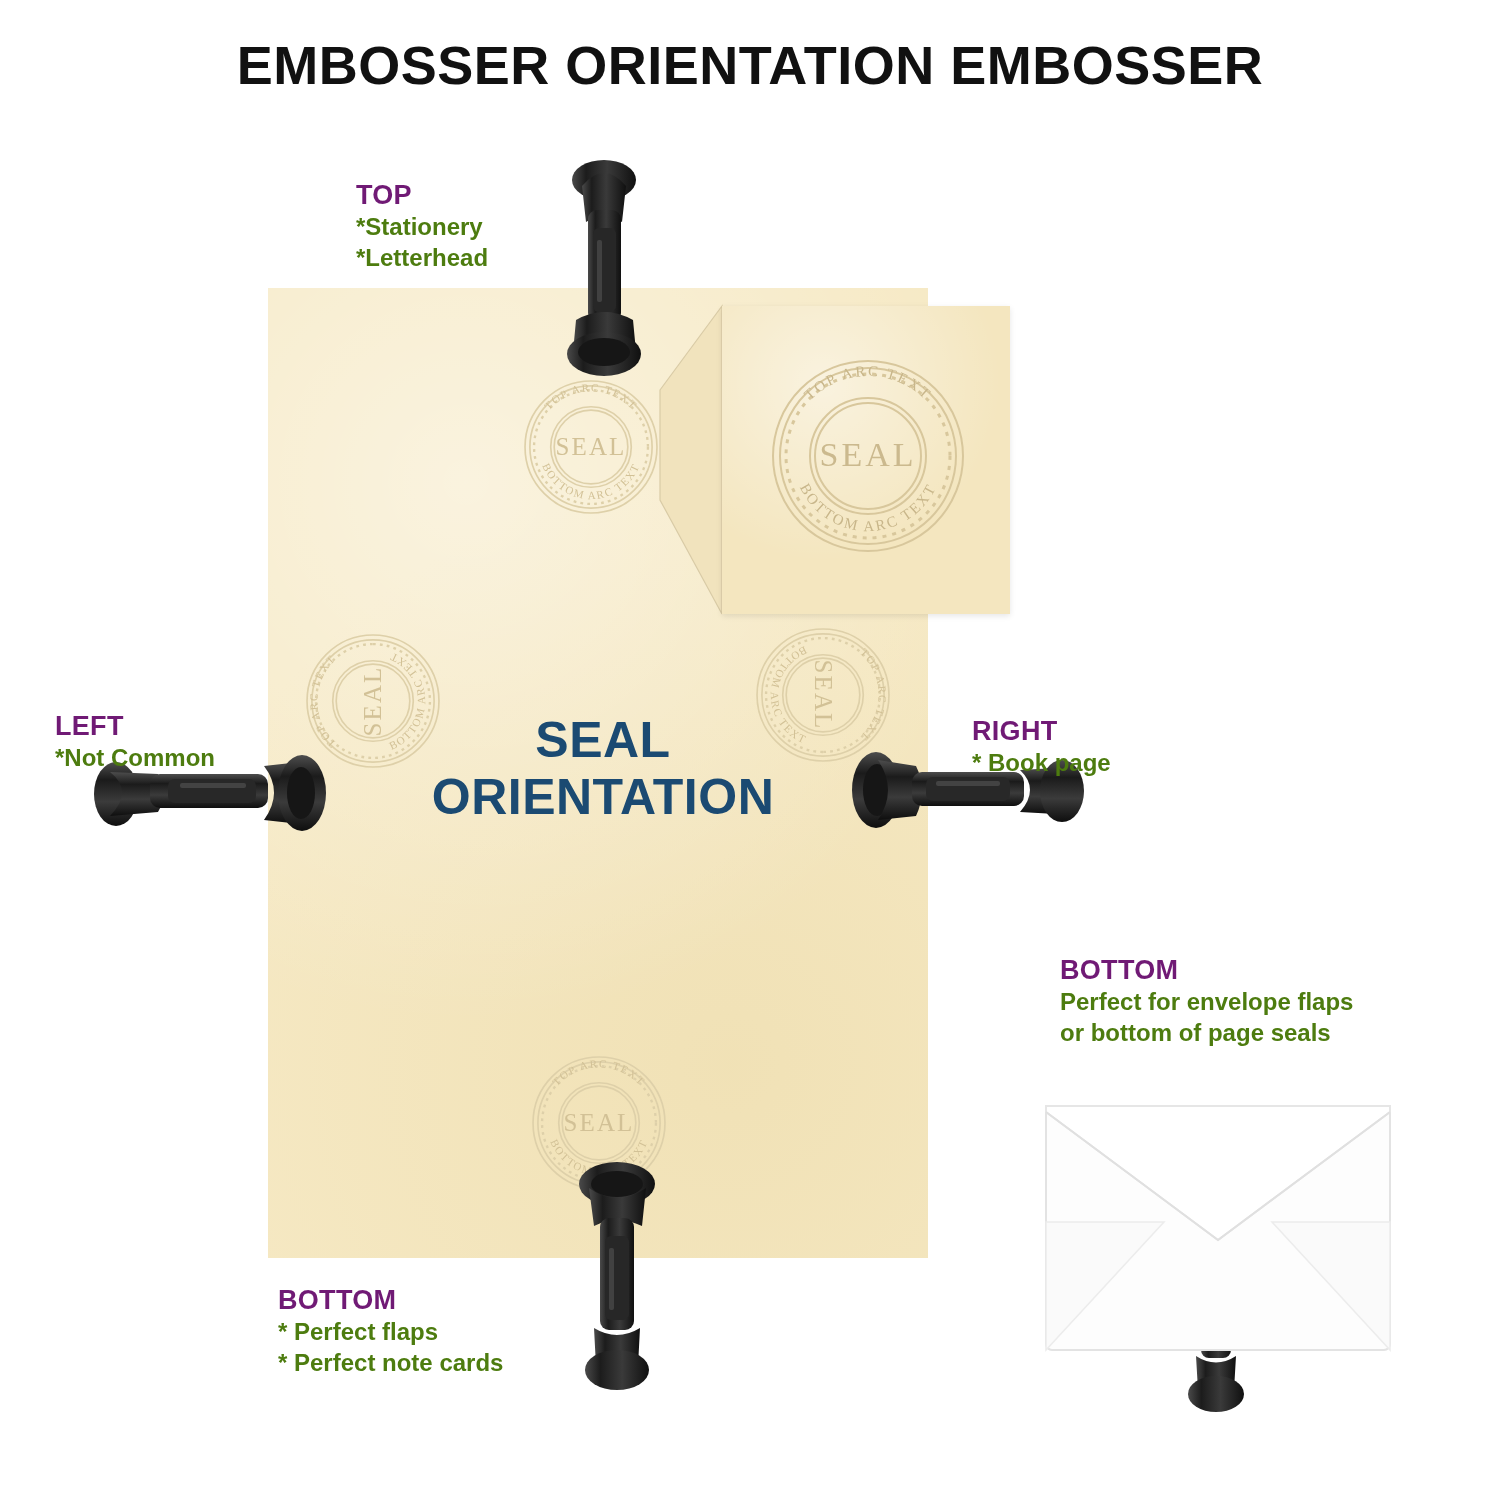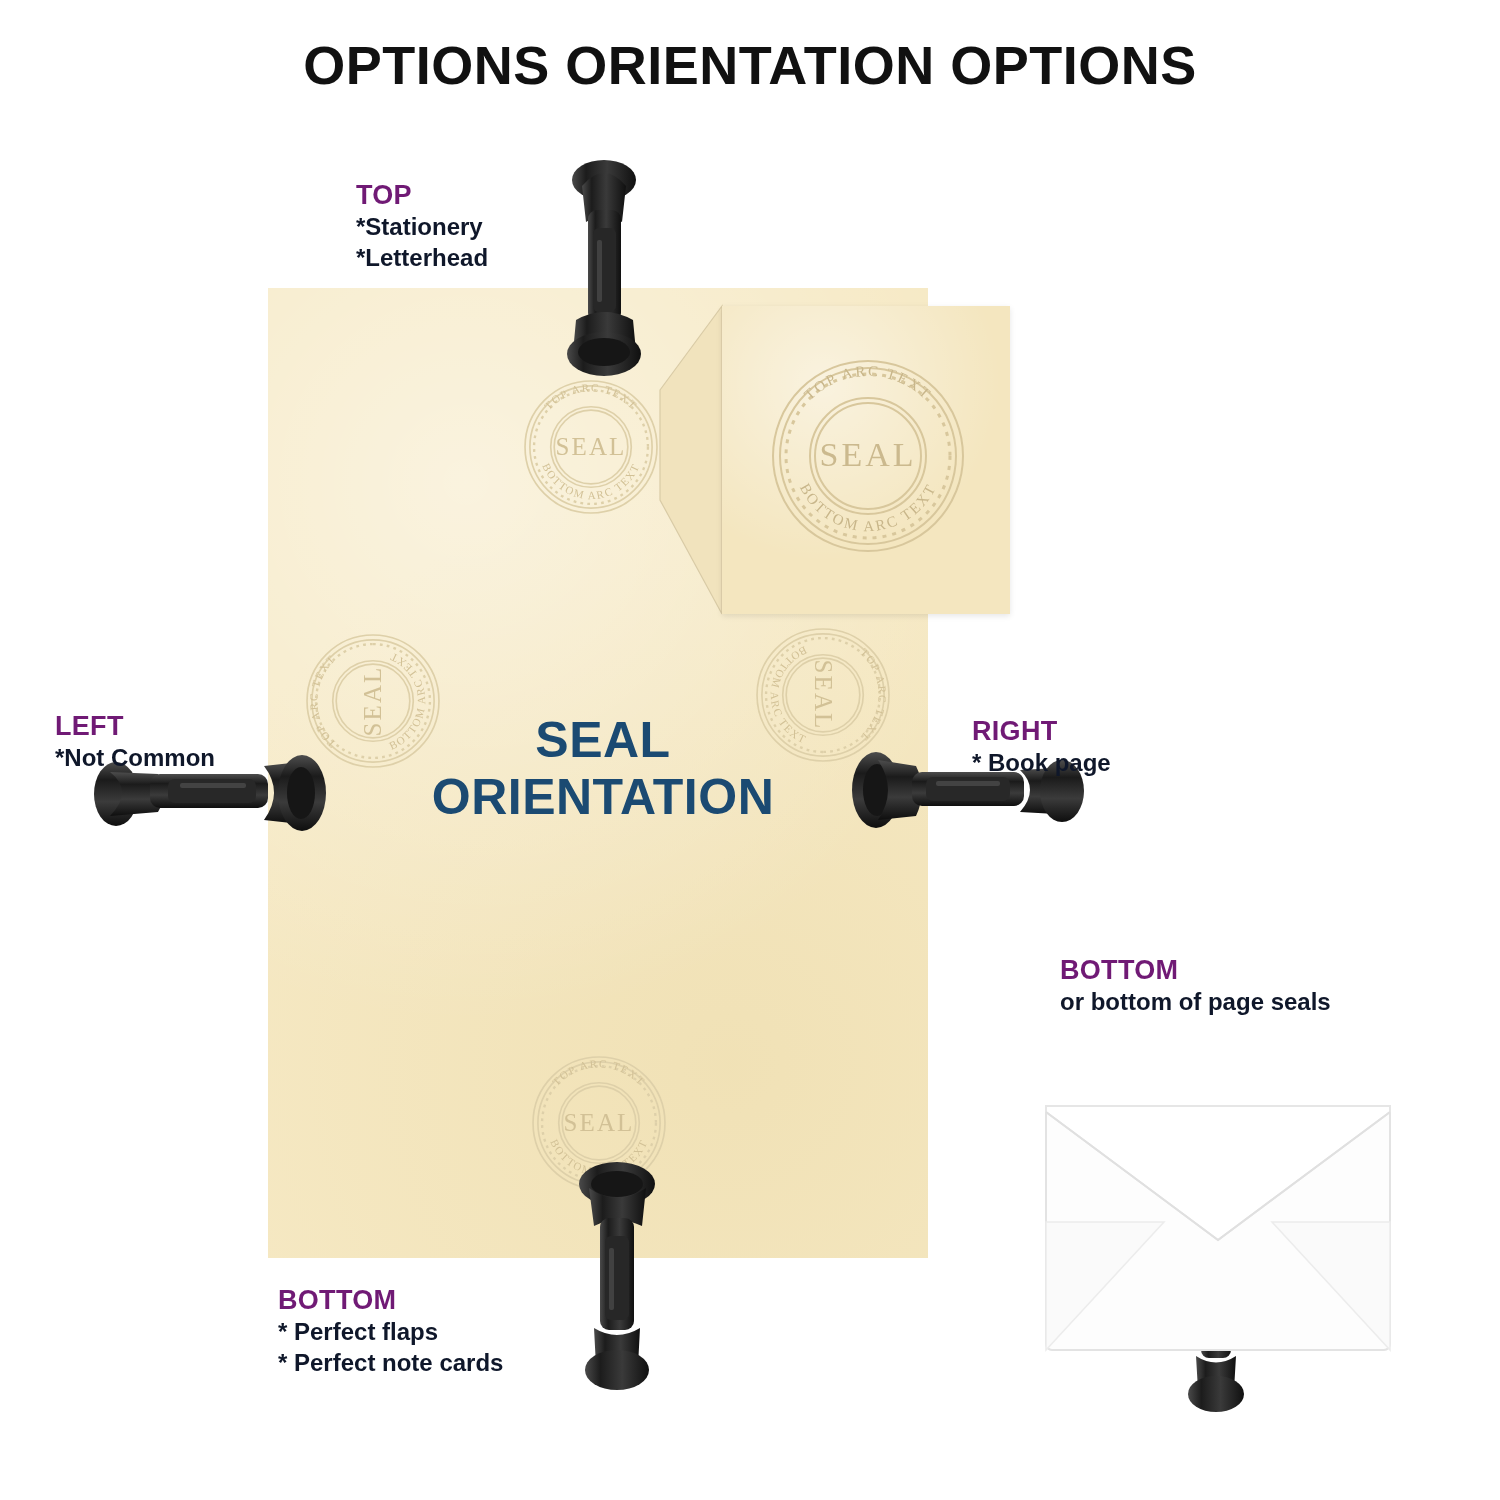--- a/index.html
+++ b/index.html
@@ -75,21 +75,21 @@
 
   
   .label-head {
     color: #701a75;
     font-weight: bold;
     font-size: 27px;
     letter-spacing: 0.3px;
     line-height: 1.15;
   }
   .label-sub {
-    color: #0f172a;
+    color: #4d7c0f;
     font-weight: bold;
     font-size: 24px;
     line-height: 1.3;
   }
   .label-block { position: absolute; }
   .label-top    { left: 356px; top: 180px; }
   .label-left   { left: 55px;  top: 711px; }
   .label-right  { left: 972px; top: 716px; }
   .label-bottom-left { left: 278px; top: 1285px; }
   .label-bottom-right { left: 1060px; top: 955px; }
@@ -113,21 +113,21 @@
     position: absolute;
     left: 1044px;
     top: 1104px;
     width: 348px;
     height: 248px;
   }
 </style>
 </head>
 <body>
 
-<div class="title">OPTIONS ORIENTATION OPTIONS</div>
+<div class="title">EMBOSSER ORIENTATION EMBOSSER</div>
 
 <div class="paper"></div>
 
 <svg class="callout-connector" viewBox="0 0 440 330">
   <polygon points="60,90 122,6 122,314 60,200" fill="#f1e3bd" stroke="#d9cba6" stroke-width="1.2"></polygon>
 </svg>
 
 <div class="zoom-box"></div>
 
 <div class="seal" style="left:760px; top:348px;">
@@ -417,14 +417,15 @@
 </div>
 
 <div class="label-block label-bottom-left">
   <div class="label-head">BOTTOM</div>
   <div class="label-sub">* Perfect flaps</div>
   <div class="label-sub">* Perfect note cards</div>
 </div>
 
 <div class="label-block label-bottom-right">
   <div class="label-head">BOTTOM</div>
+  <div class="label-sub">Perfect for envelope flaps</div>
   <div class="label-sub">or bottom of page seals</div>
 </div>
 
 </body></html>

